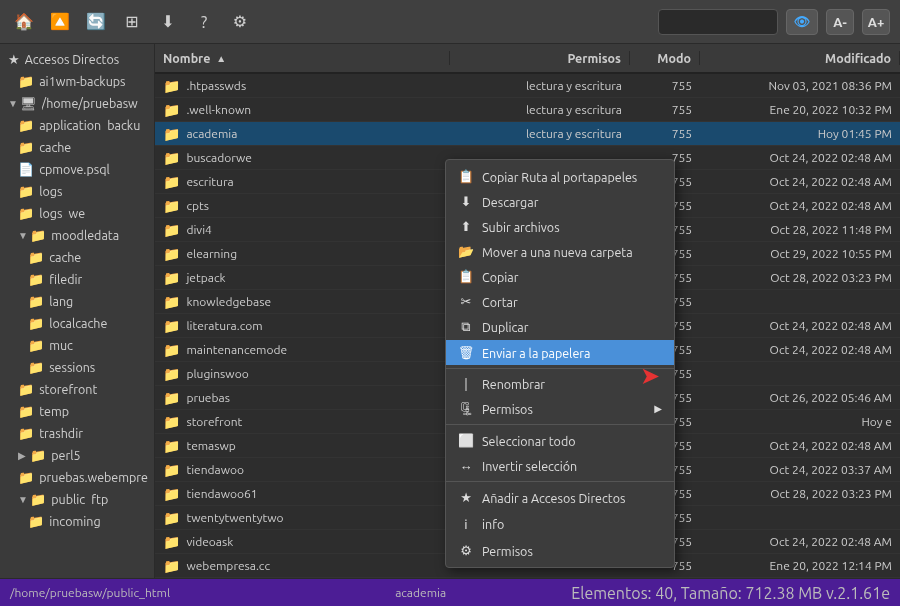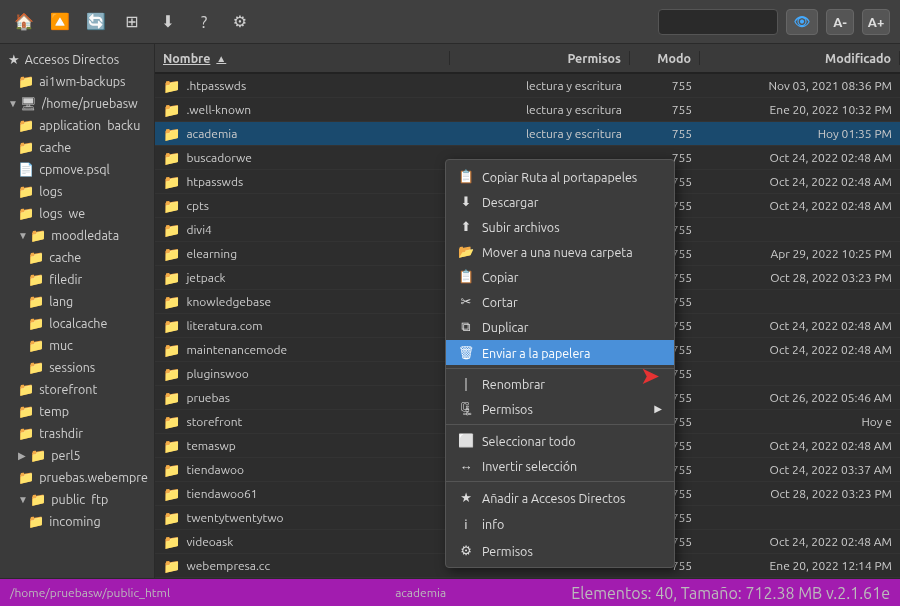--- a/index.html
+++ b/index.html
@@ -108,21 +108,21 @@
       z-index: 10;
     }
     .file-header-cell {
       padding: 0 8px;
       font-size: 12.5px;
       color: #ccc;
       font-weight: bold;
       border-right: 1px solid #2a2a2a;
     }
     .file-header-cell.right { text-align: right; }
-    .file-header-cell:first-child { display: flex; align-items: center; gap: 4px; text-decoration: underline; }
+    .file-header-cell:first-child { display: flex; align-items: center; gap: 4px; }
 
     
     .file-row {
       display: grid;
       grid-template-columns: 1fr 180px 70px 200px;
       height: 24px;
       align-items: center;
       border-bottom: 1px solid #333;
       cursor: pointer;
     }
@@ -172,21 +172,21 @@
       top: 318px;
       left: 485px;
       z-index: 200;
       font-size: 24px;
       color: #e53333;
     }
 
     
     .statusbar {
       height: 28px;
-      background: #a21caf;
+      background: #4c1d95;
       border-top: 1px solid #2a2a2a;
       display: flex;
       align-items: center;
       padding: 0 10px;
       gap: 12px;
     }
     .statusbar-left {
       color: #bbb;
       font-size: 12px;
       width: 260px;
@@ -352,35 +352,35 @@
           <div class="file-cell right">755</div>
           <div class="file-cell right">Ene 20, 2022 10:32 PM</div>
         </div>
         <div class="file-row selected">
           <div class="file-cell">
             <span class="folder-icon">📁</span>
             <span>academia</span>
           </div>
           <div class="file-cell right">lectura y escritura</div>
           <div class="file-cell right">755</div>
-          <div class="file-cell right">Hoy 01:35 PM</div>
+          <div class="file-cell right">Hoy 01:45 PM</div>
         </div>
         <div class="file-row">
           <div class="file-cell">
             <span class="folder-icon">📁</span>
             <span>buscadorwe</span>
           </div>
           <div class="file-cell right"></div>
           <div class="file-cell right">755</div>
           <div class="file-cell right">Oct 24, 2022 02:48 AM</div>
         </div>
         <div class="file-row">
           <div class="file-cell">
             <span class="folder-icon">📁</span>
-            <span>htpasswds</span>
+            <span>escritura</span>
           </div>
           <div class="file-cell right"></div>
           <div class="file-cell right">755</div>
           <div class="file-cell right">Oct 24, 2022 02:48 AM</div>
         </div>
         <div class="file-row">
           <div class="file-cell">
             <span class="folder-icon">📁</span>
             <span>cpts</span>
           </div>
@@ -388,29 +388,30 @@
           <div class="file-cell right">755</div>
           <div class="file-cell right">Oct 24, 2022 02:48 AM</div>
         </div>
         <div class="file-row">
           <div class="file-cell">
             <span class="folder-icon">📁</span>
             <span>divi4</span>
           </div>
           <div class="file-cell right"></div>
           <div class="file-cell right">755</div>
+          <div class="file-cell right">Oct 28, 2022 11:48 PM</div>
         </div>
         <div class="file-row">
           <div class="file-cell">
             <span class="folder-icon">📁</span>
             <span>elearning</span>
           </div>
           <div class="file-cell right"></div>
           <div class="file-cell right">755</div>
-          <div class="file-cell right">Apr 29, 2022 10:25 PM</div>
+          <div class="file-cell right">Oct 29, 2022 10:55 PM</div>
         </div>
         <div class="file-row">
           <div class="file-cell">
             <span class="folder-icon">📁</span>
             <span>jetpack</span>
           </div>
           <div class="file-cell right"></div>
           <div class="file-cell right">755</div>
           <div class="file-cell right">Oct 28, 2022 03:23 PM</div>
         </div>

